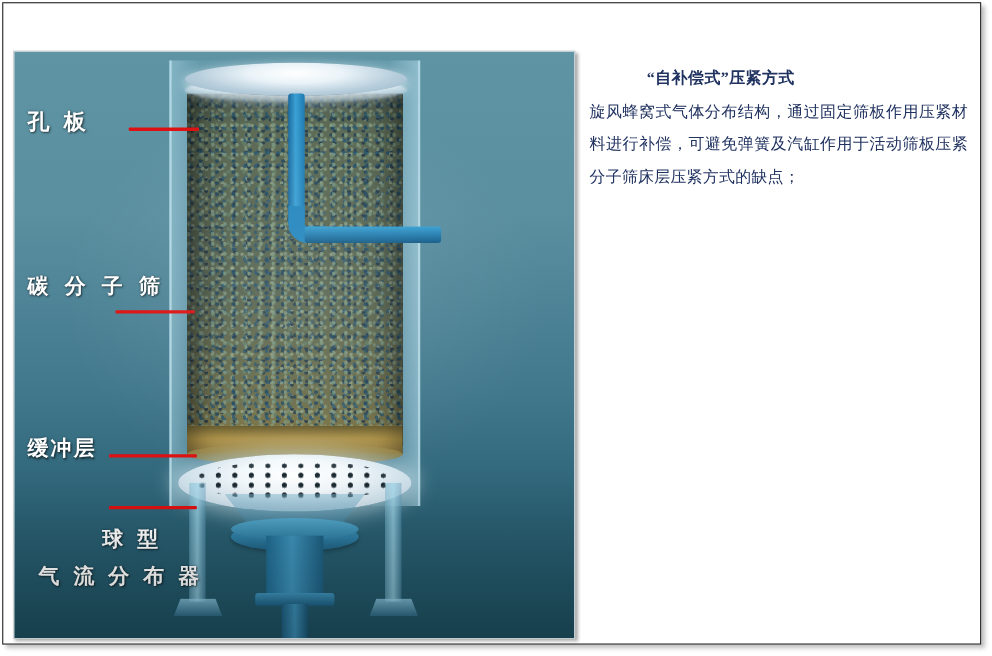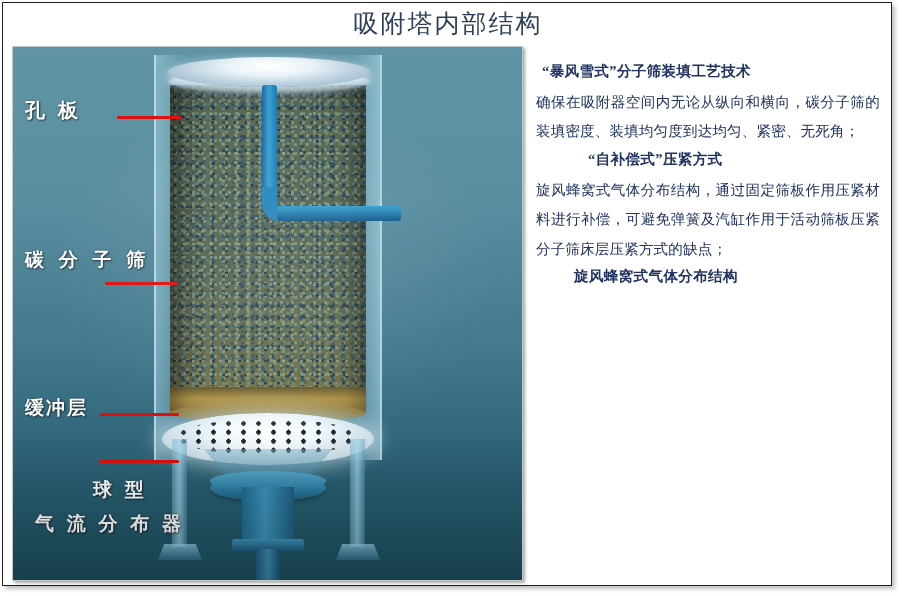--- a/index.html
+++ b/index.html
@@ -355,21 +355,20 @@
     line-height: 2.04;
     letter-spacing: 0.2px;
     text-align: justify;
   }
 </style>
 </head>
 <body>
 
 <div class="page-frame">
 
-  <div class="doc-title">吸附塔内部结构</div>
 
   <div class="photo">
 
     <div class="vessel-wrap">
       <div class="shell"></div>
       <div class="bed"></div>
       <div class="buffer-layer"></div>
       <div class="buffer-ellipse"></div>
       <div class="top-plate-rim"></div>
       <div class="top-plate"></div>
@@ -405,28 +404,23 @@
     <div class="plabel" style="left:12px; top:348px; font-size:19px; letter-spacing:2px;">缓冲层</div>
     <div class="leader" style="left:86px; top:366px; width:80px;"></div>
 
     <div class="leader" style="left:86px; top:413px; width:80px;"></div>
     <div class="plabel" style="left:80px; top:430px; font-size:19px;">球 型</div>
     <div class="plabel" style="left:22px; top:464px; font-size:19px;">气 流 分 布 器</div>
   </div>
 
   <div class="text-col">
 
-    <div class="blk">
-      <div class="blk-head c1">“暴风雪式”分子筛装填工艺技术</div>
-      <div class="blk-body">确保在吸附器空间内无论从纵向和横向，碳分子筛的装填密度、装填均匀度到达均匀、紧密、无死角；</div>
-    </div>
 
     <div class="blk">
       <div class="blk-head c2">“自补偿式”压紧方式</div>
       <div class="blk-body">旋风蜂窝式气体分布结构，通过固定筛板作用压紧材料进行补偿，可避免弹簧及汽缸作用于活动筛板压紧分子筛床层压紧方式的缺点；</div>
     </div>
 
     <div class="blk">
-      <div class="blk-head c3">旋风蜂窝式气体分布结构</div>
     </div>
 
   </div>
 </div>
 
 </body></html>

